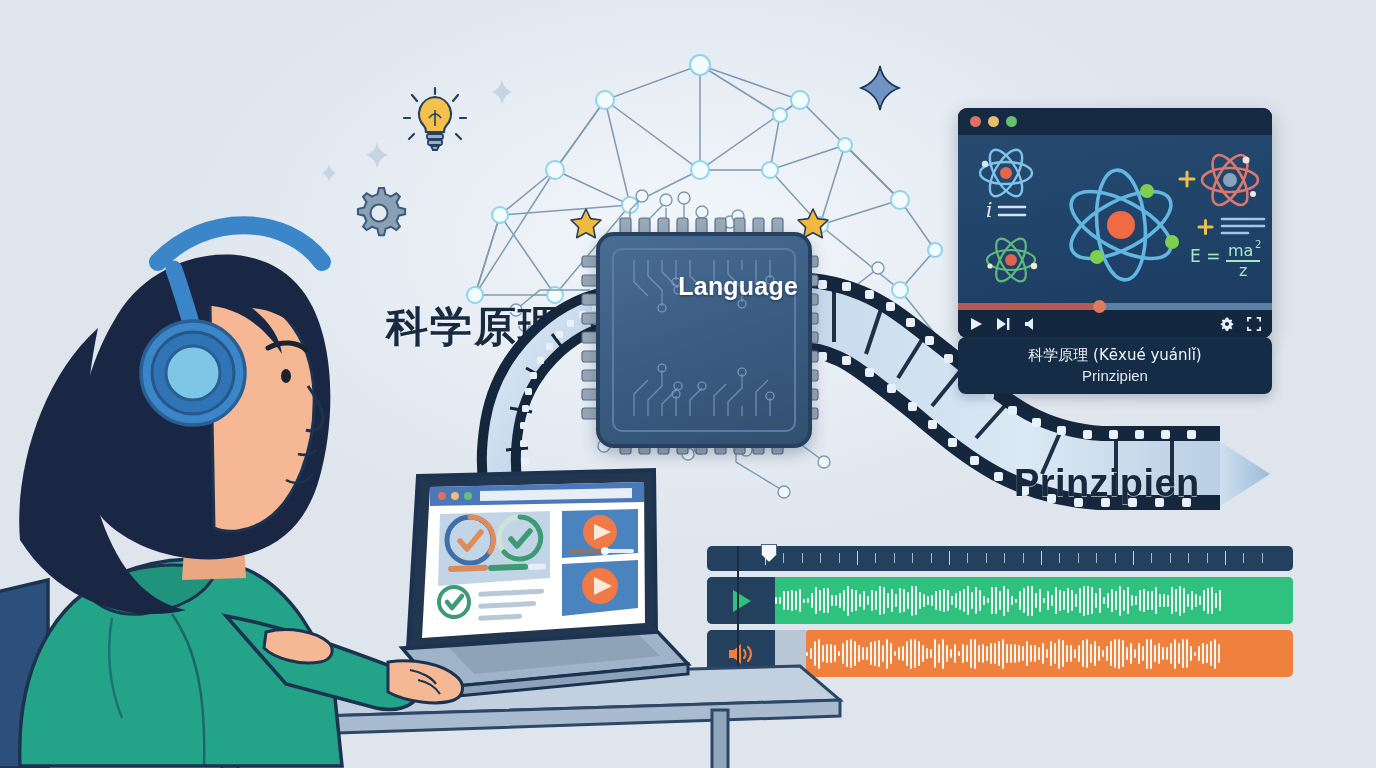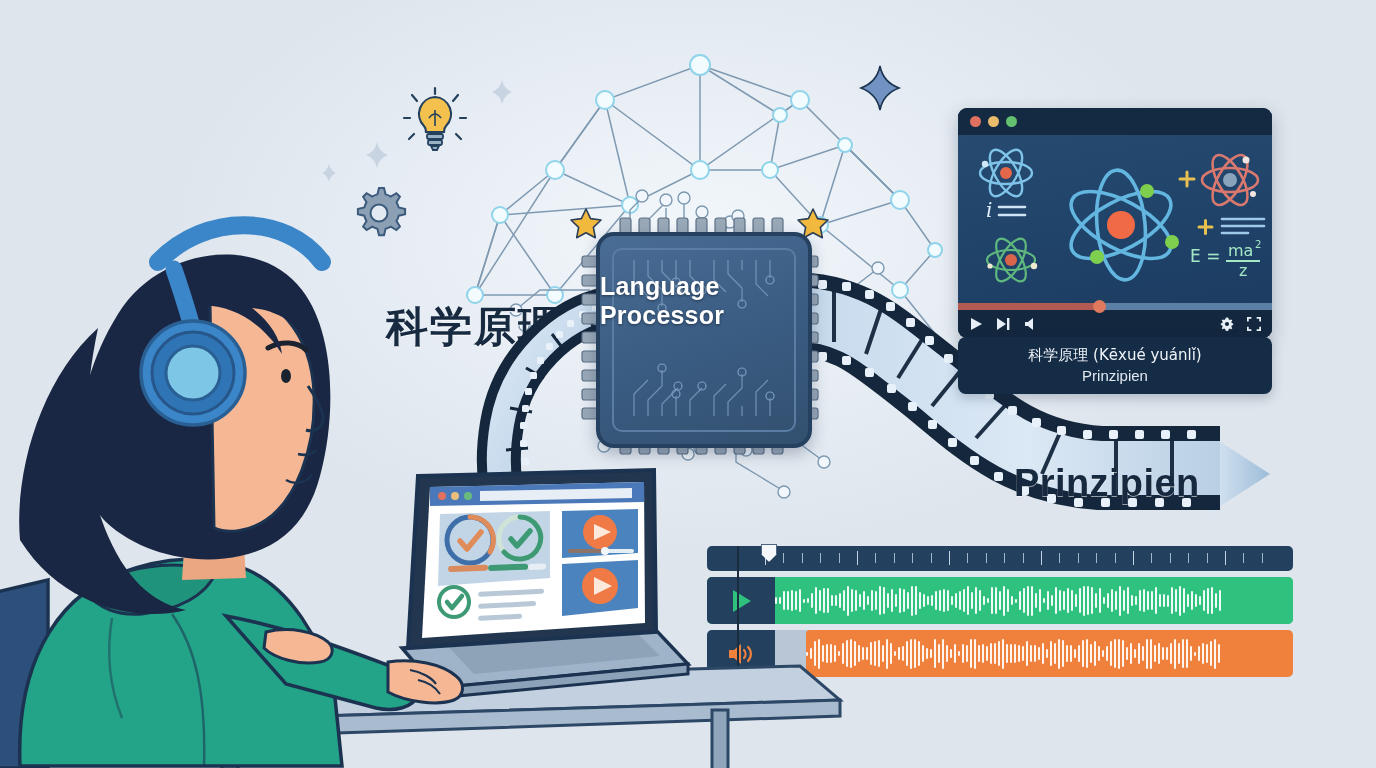--- a/index.html
+++ b/index.html
@@ -21,21 +21,21 @@
   
   .cn-big{
     position:absolute;left:386px;top:306px;
     font-size:42px;font-weight:700;color:#172a40;
     letter-spacing:2px;line-height:1;
     font-family:"DejaVu Sans","Liberation Sans",sans-serif;
     text-shadow:0 1px 0 rgba(255,255,255,.7);
   }
   .chip-label{
     position:absolute;left:0;right:10px;top:36px;
-    text-align:left;color:#ffffff;
+    text-align:right;color:#ffffff;
     font-size:25px;font-weight:700;line-height:1.16;
     letter-spacing:.2px;
     text-shadow:0 1px 3px rgba(0,0,0,.45);
   }
   .arrow-word{
     position:absolute;left:1014px;top:462px;
     font-size:38px;font-weight:700;color:#17293e;
     letter-spacing:.4px;
     text-shadow:0 1px 0 rgba(255,255,255,.55);
   }
@@ -423,21 +423,20 @@
           <circle cx="48" cy="118" r="4"></circle>
             <circle cx="64" cy="136" r="4"></circle>
           <circle cx="88" cy="136" r="4"></circle>
             <circle cx="128" cy="122" r="4"></circle>
           <circle cx="156" cy="146" r="4"></circle>
             <circle cx="62" cy="144" r="4"></circle>
         </g>
       </svg>
       <div class="chip-label">
         <div>Language</div>
-        <div>Processor</div>
       </div>
     </div>
   </div>
 
   <div class="abs" id="vidwin">
     <div id="vidbar">
       <div class="dot r"></div>
       <div class="dot y"></div>
       <div class="dot g"></div>
     </div>

